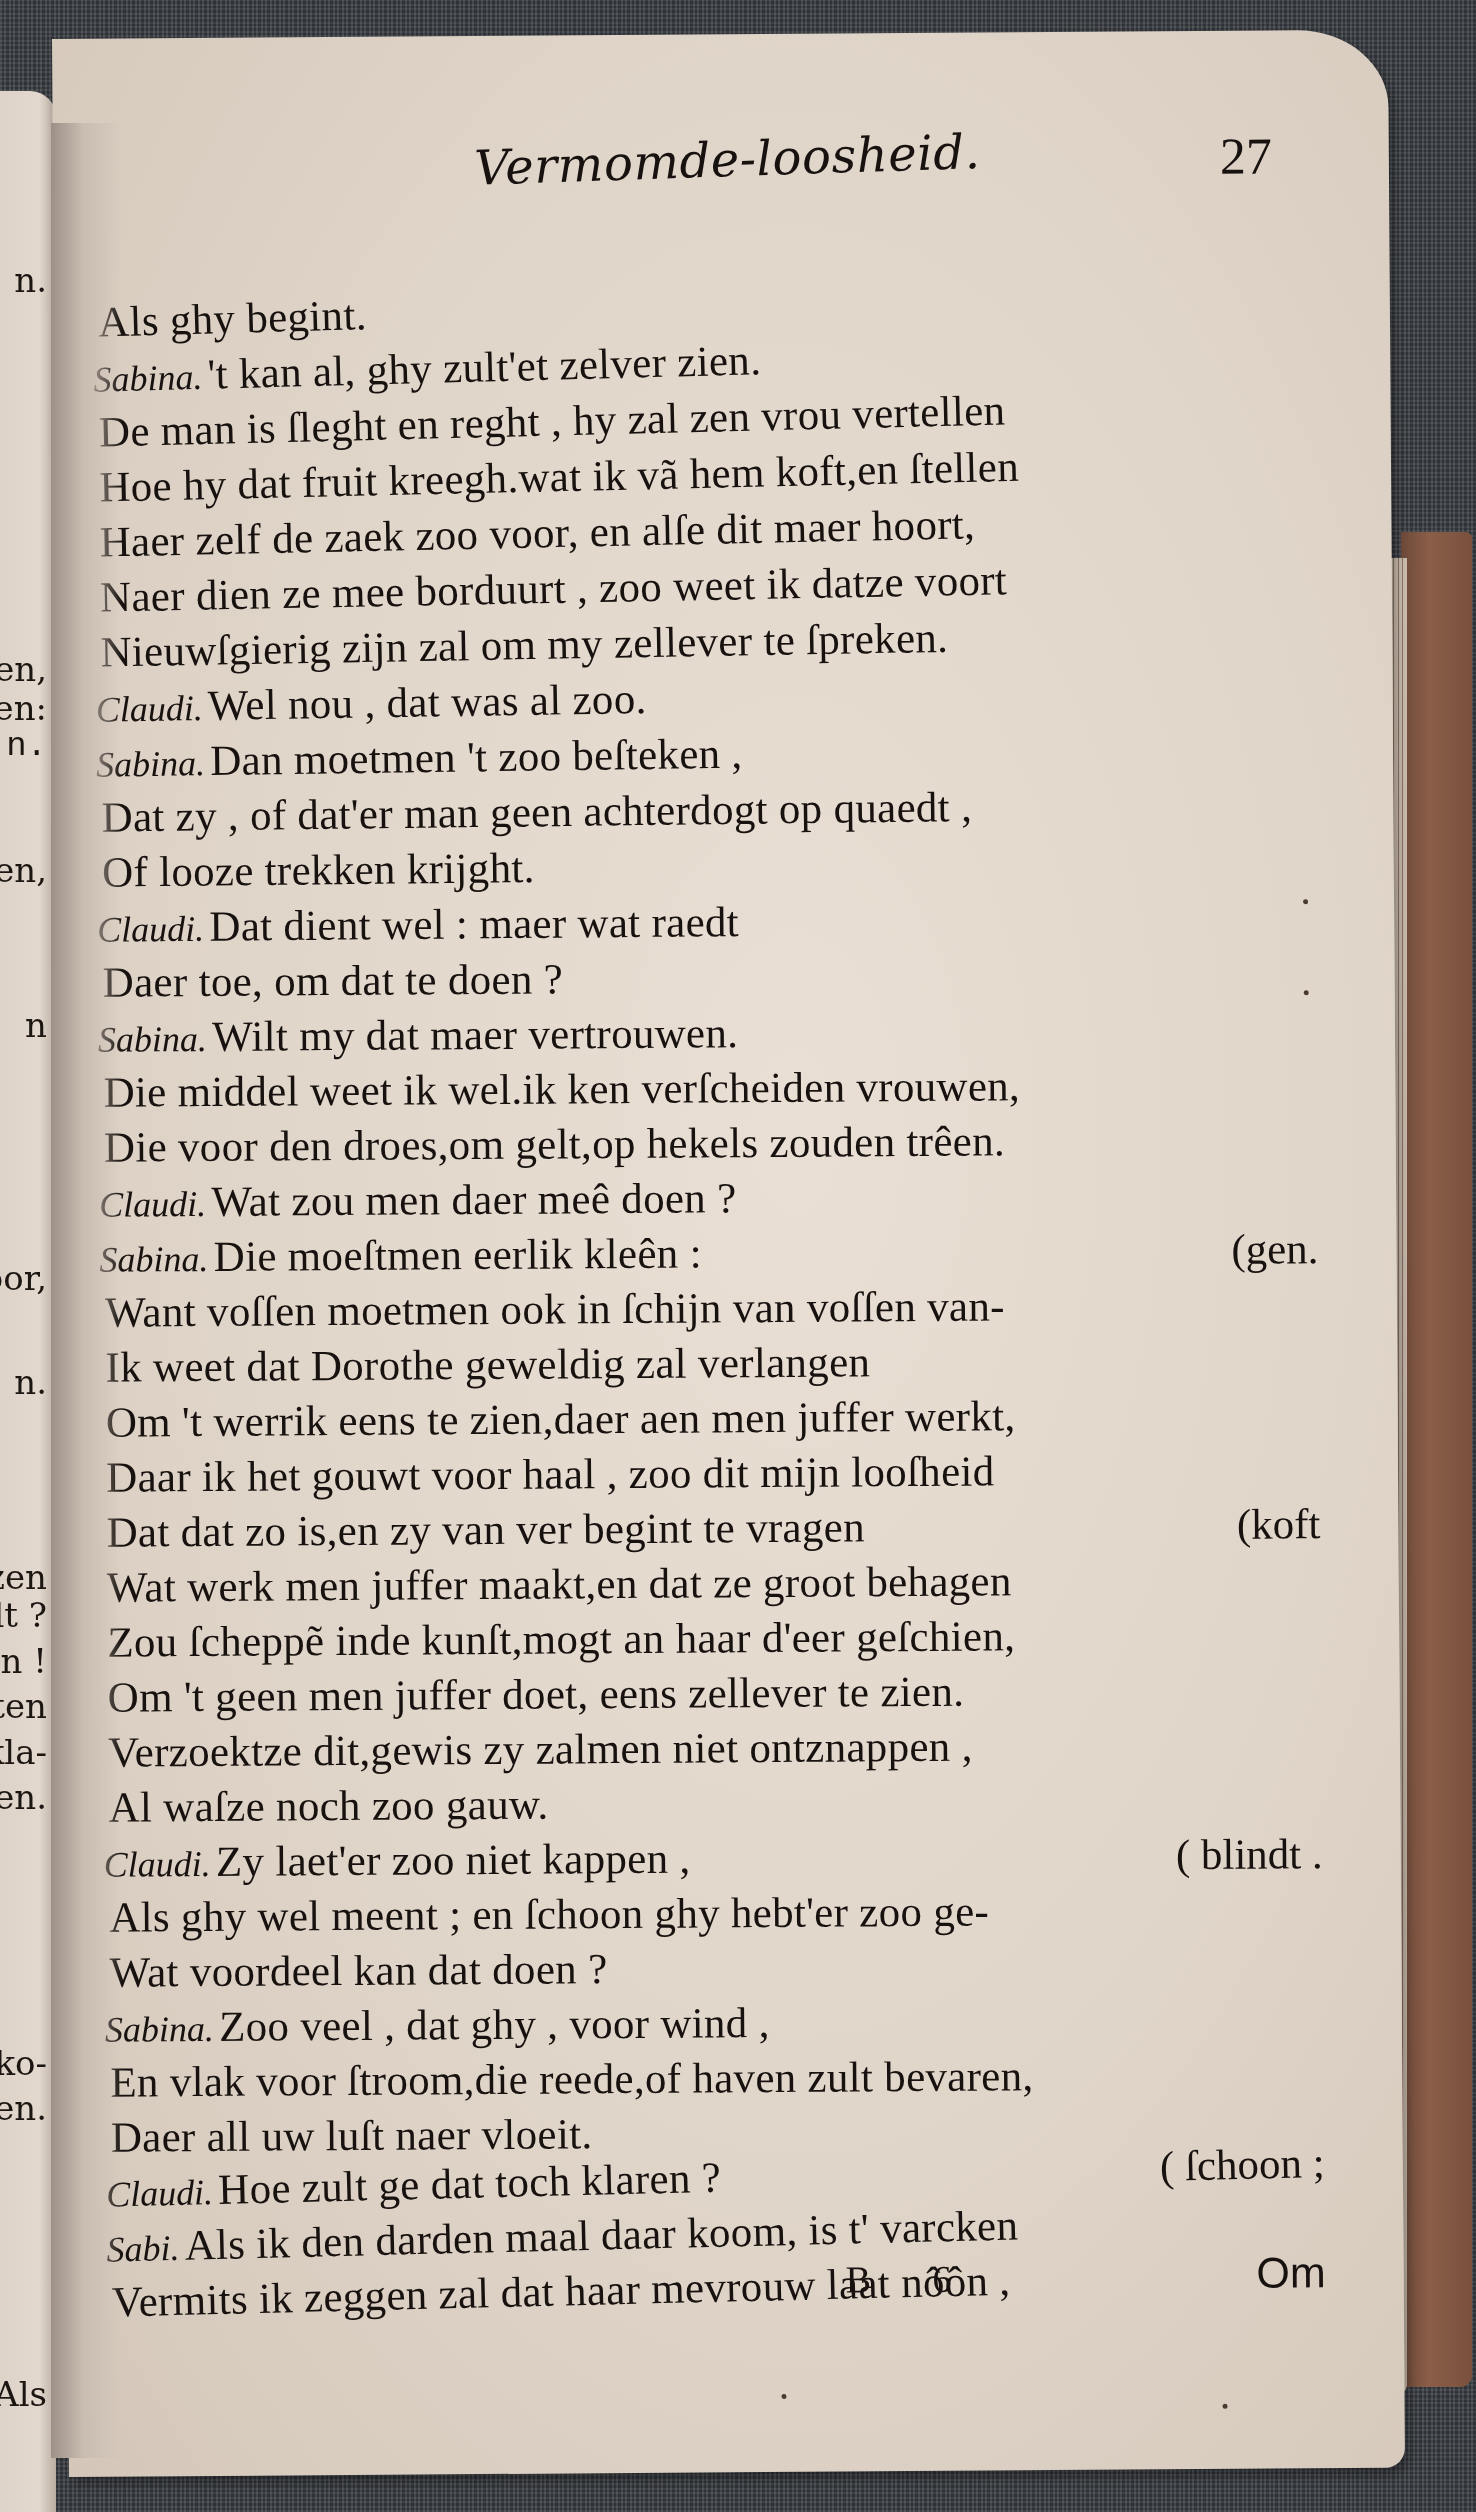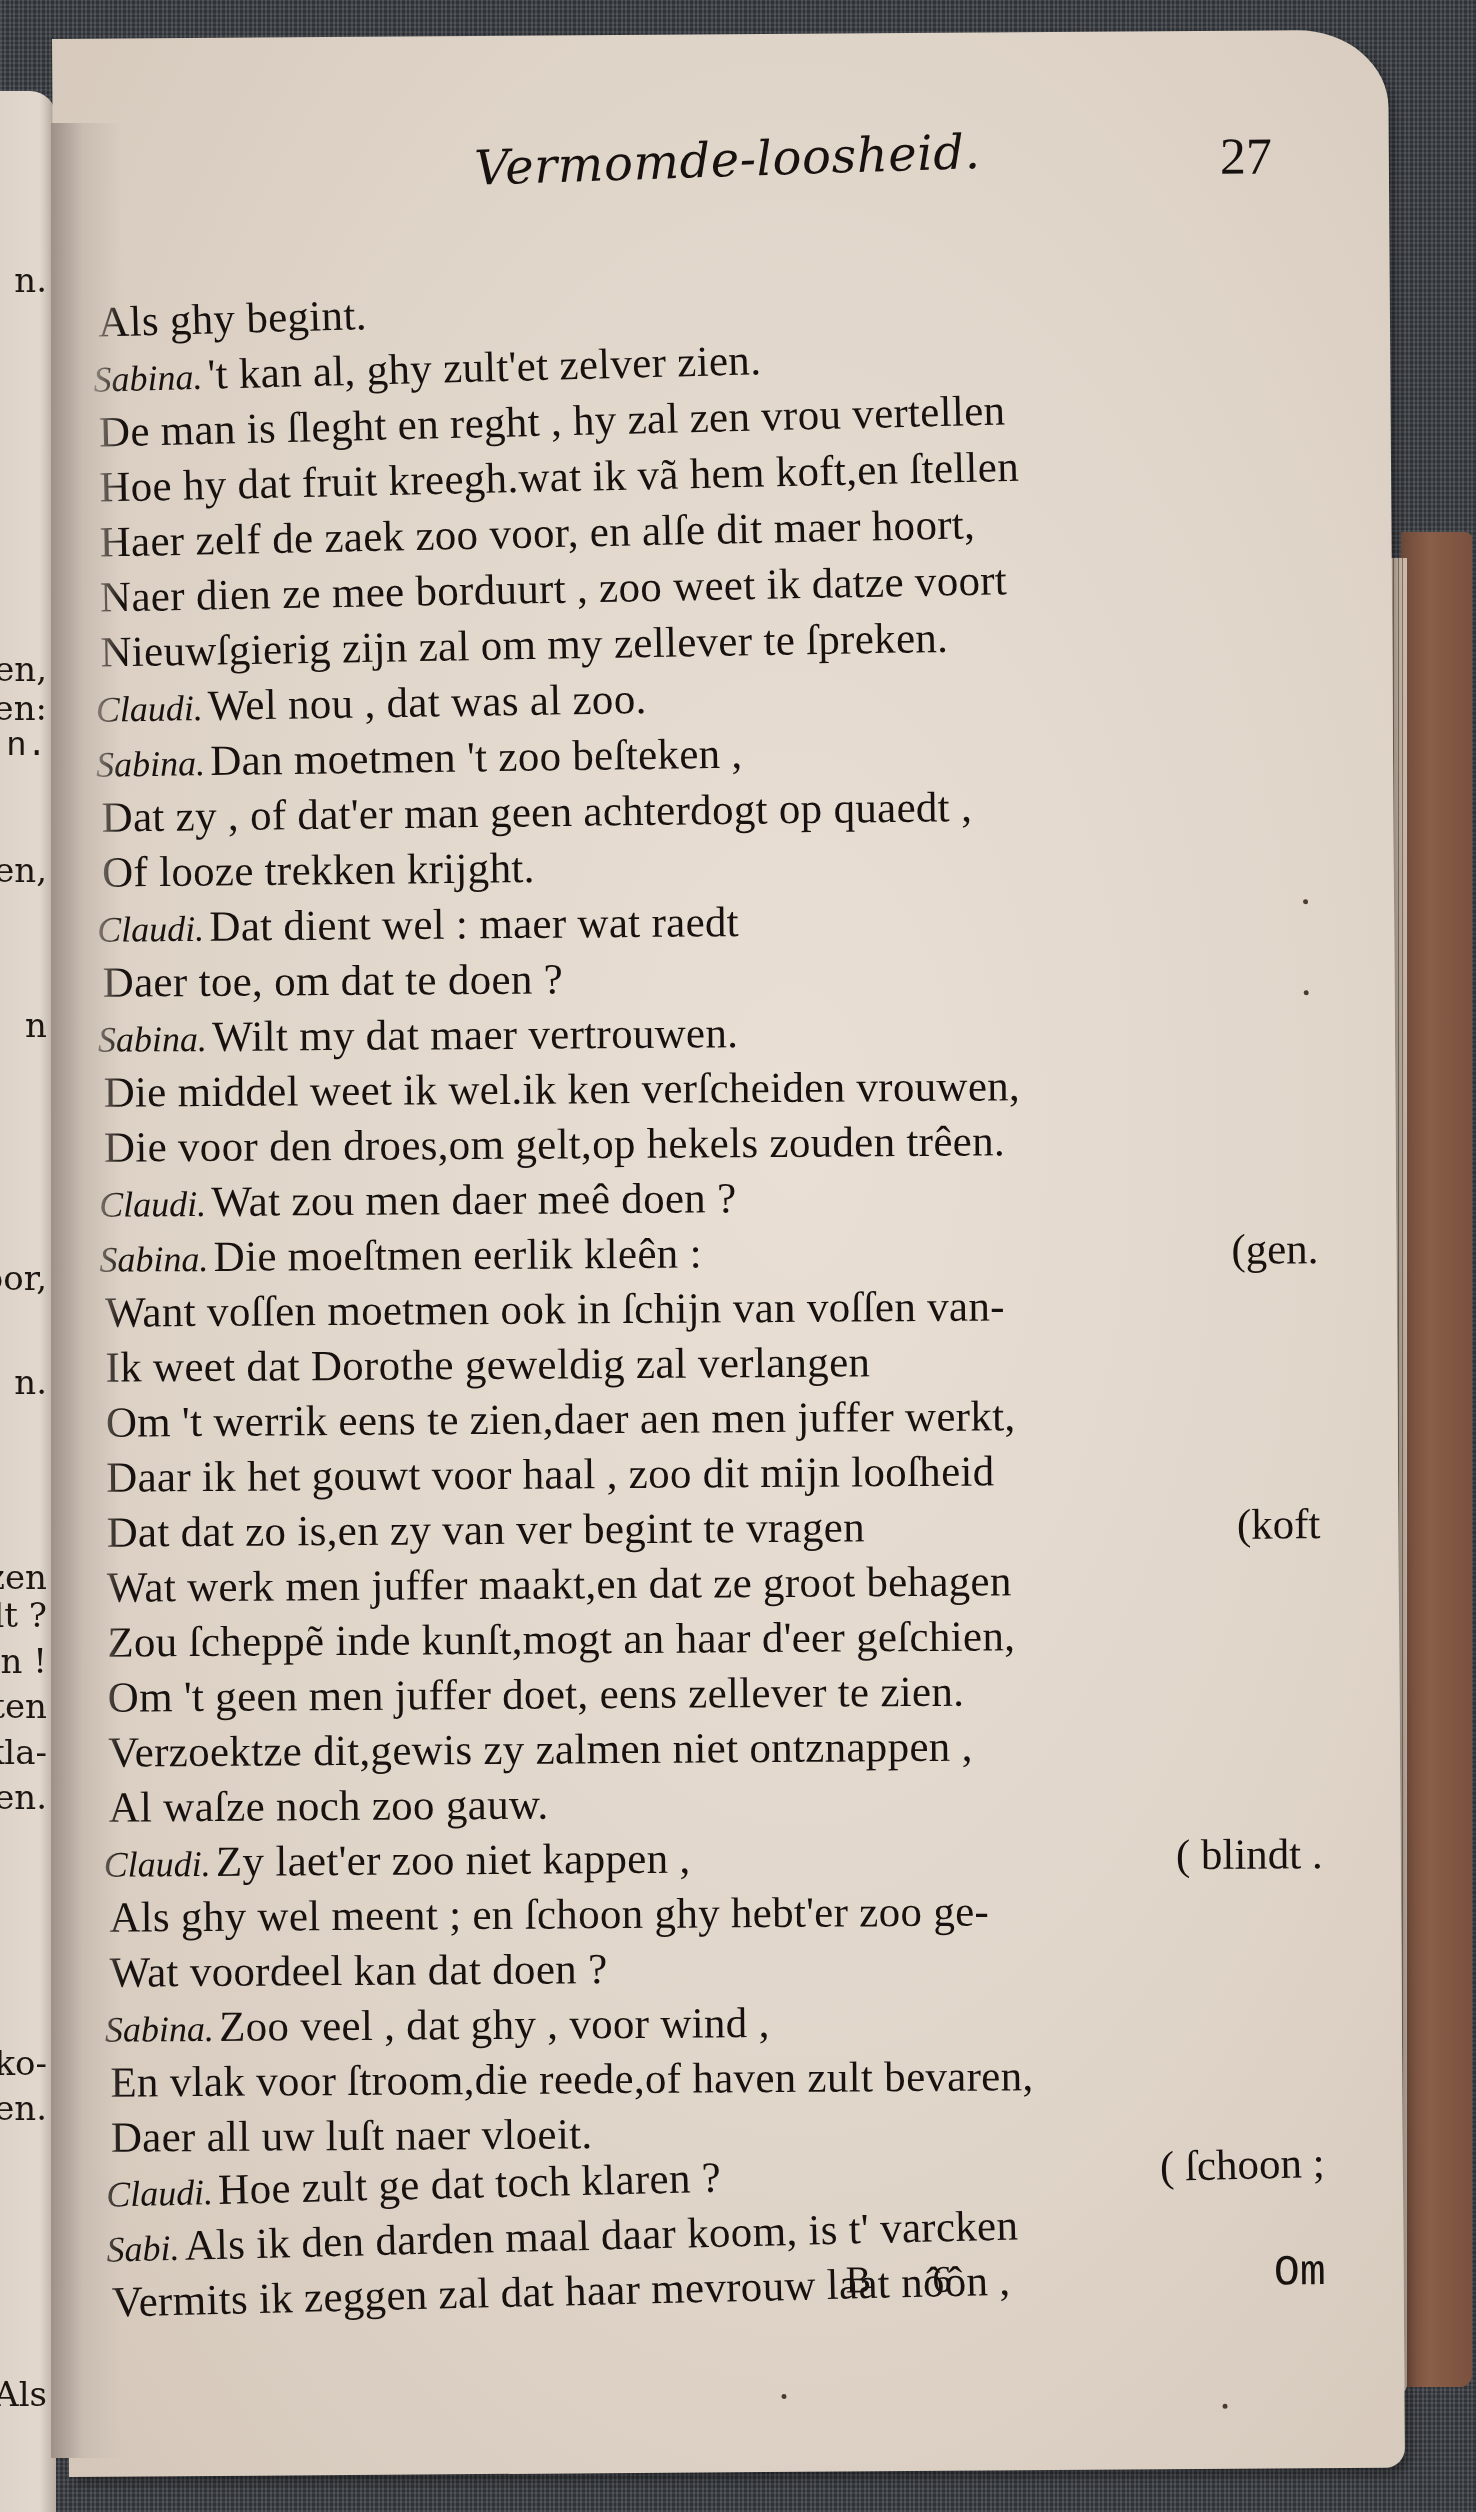--- a/index.html
+++ b/index.html
@@ -148,21 +148,21 @@
       top: 2224px;
       left: 739px;
       font-family: "Liberation Serif", serif;
       font-size: 38px;
       letter-spacing: 26px;
     }
     .catchword {
       position: absolute;
       top: 2218px;
       right: 52px;
-      font-family: Liberation Mono, monospace;
+      font-family: Liberation Sans, sans-serif;
       font-size: 43px;
     }
 
     .speck {
       position: absolute;
       width: 5.2px;
       height: 5.2px;
       border-radius: 50%;
       background: #4a3a30;
     }

